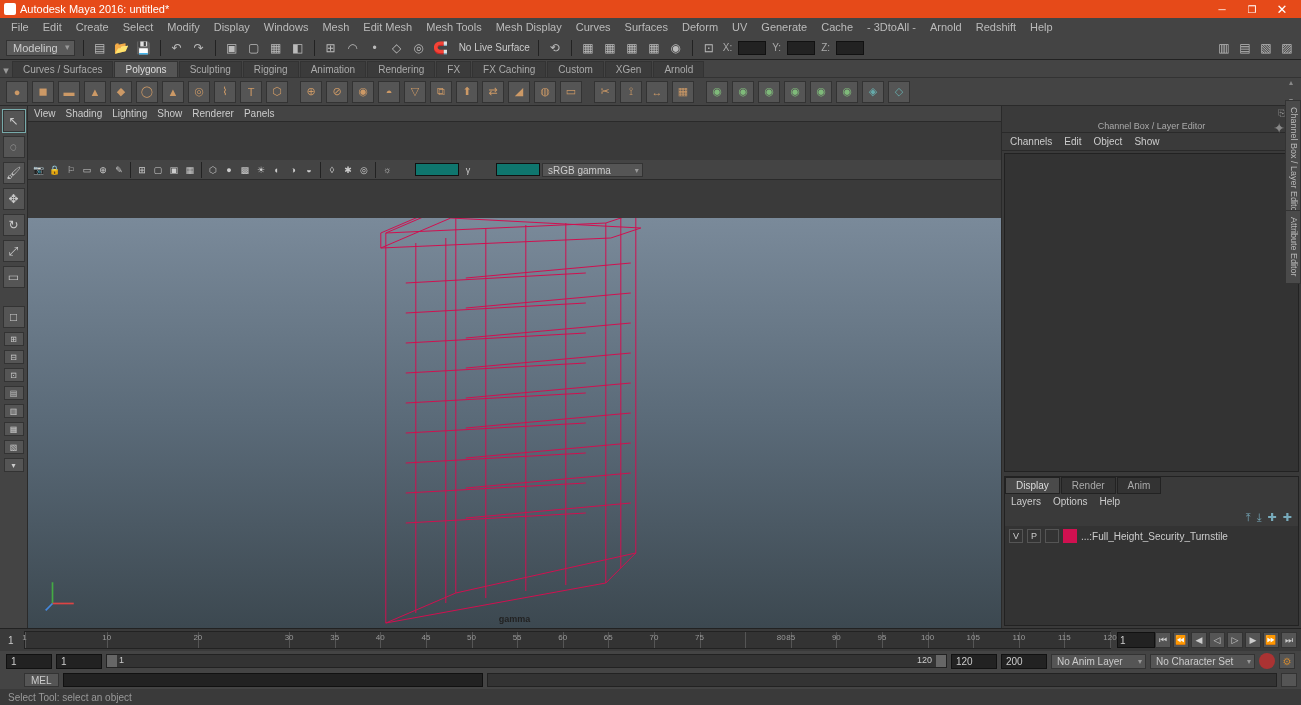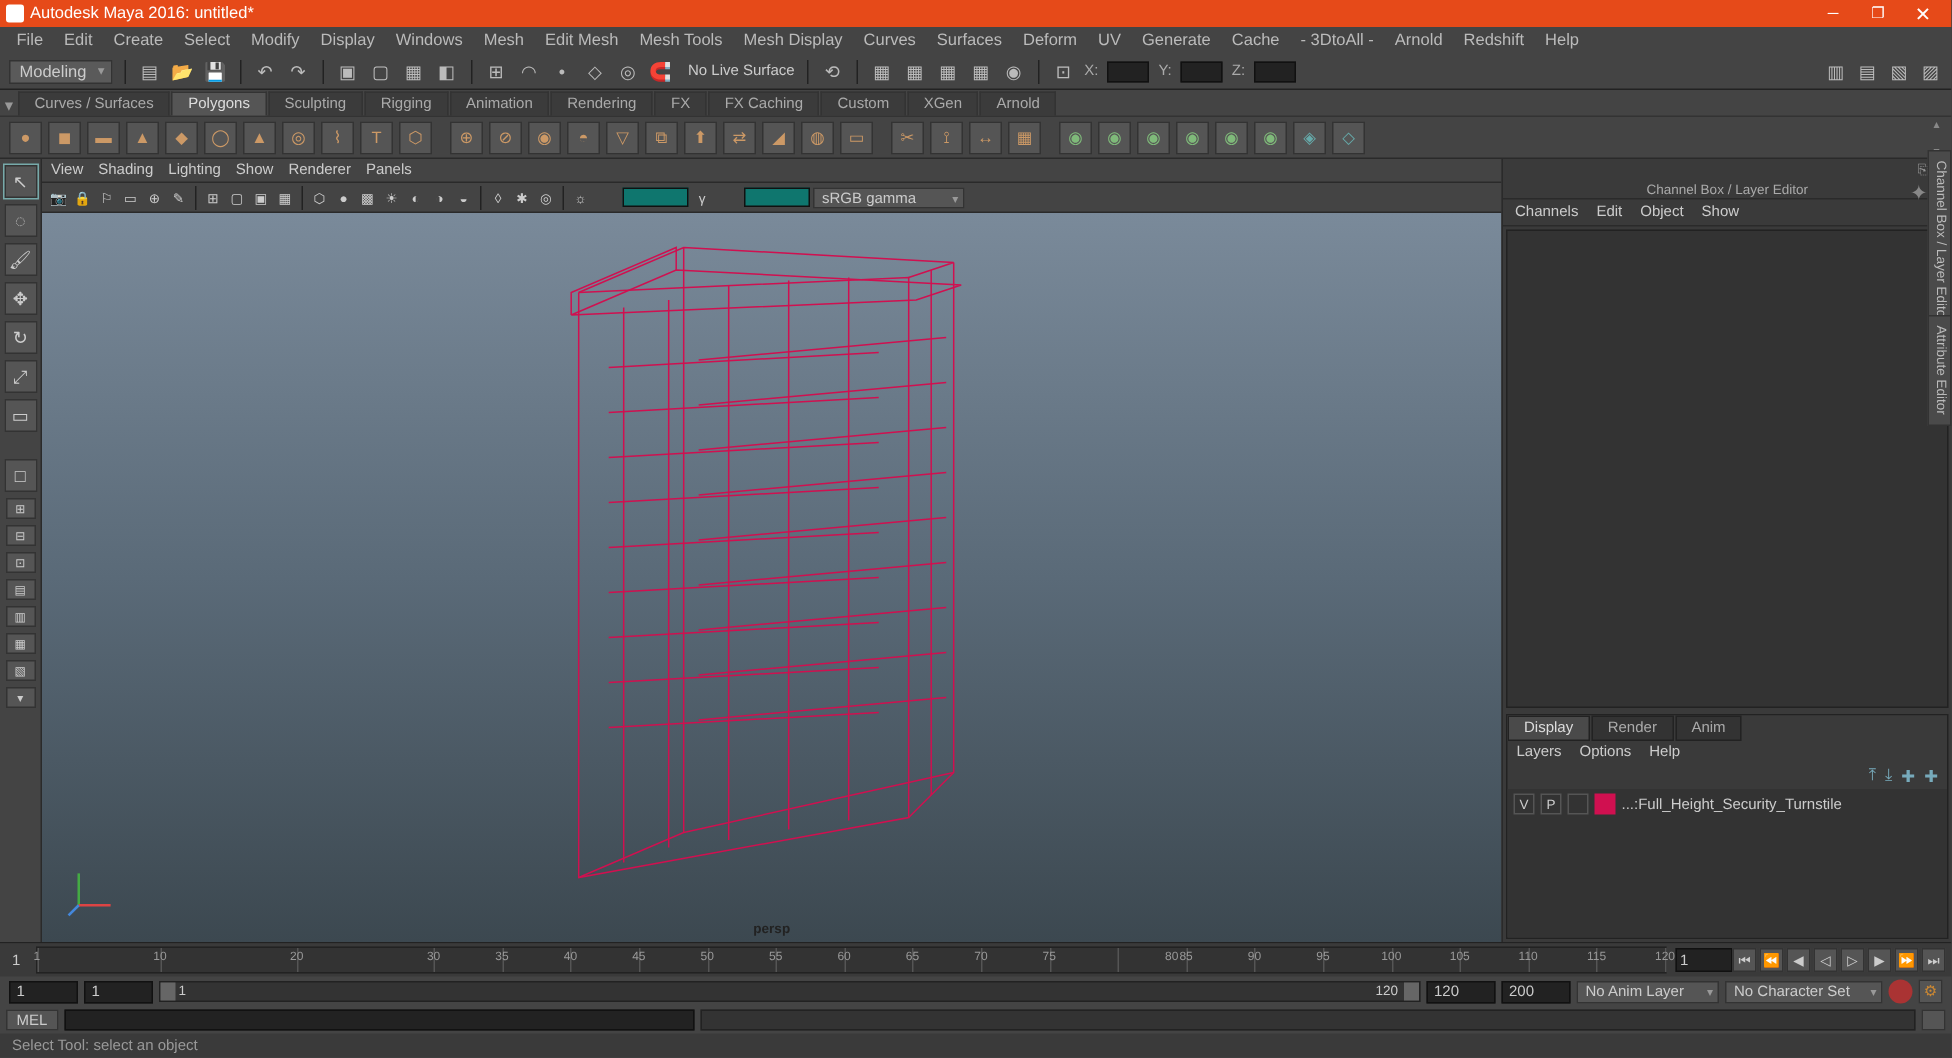--- a/index.html
+++ b/index.html
@@ -46,21 +46,21 @@
 .main { flex:1; display:flex; min-height:0;}
 
 
 .left-tools { width:28px; background:#444444; border-right:1px solid #2a2a2a; display:flex; flex-direction:column; align-items:center; padding-top:4px; gap:4px;}
 .left-tools .tool { width:22px; height:22px; background:#555; border:1px solid #333; cursor:pointer; display:flex; align-items:center; justify-content:center; font-size:12px; color:#ccc;}
 .left-tools .tool.highlight{outline:1px solid #7aa;}
 .left-tools .gap{height:10px;}
 .left-tools .mini{width:20px; height:14px; font-size:8px;}
 
 
-.center { flex:1; display:flex; flex-direction:column; background:#3a3a3a;}
+.center { flex:1; display:flex; flex-direction:column; background:#3a3a3a;gap:38px;}
 .panel-menu { height:16px; background:#444; display:flex; align-items:center; padding:0 6px; gap:10px; font-size:10px; color:#ccc; border-bottom:1px solid #2a2a2a;}
 .panel-menu span{cursor:pointer;}
 .panel-tools { height:20px; background:#444; display:flex; align-items:center; padding:0 4px; gap:2px; border-bottom:1px solid #2a2a2a;}
 .panel-tools .pt{ width:14px; height:14px; display:flex; align-items:center; justify-content:center; font-size:9px; color:#ccc; cursor:pointer;}
 .panel-tools .field{background:#0f766e; border:1px solid #111; width:34px; height:13px; color:#ccc; font-size:9px; padding:0 21px;margin-left:19px;}
 .panel-tools .dd{background:#555; border:1px solid #333; padding:0 31px 0 5px; font-size:10px; color:#ccc; position:relative; cursor:pointer; min-width:80px; height:14px; line-height:13px;}
 .panel-tools .dd::after{content:"▾"; position:absolute; right:3px; top:0; font-size:8px; color:#999;}
 
 
 .viewport { flex:1; position:relative; background: linear-gradient(to bottom, #7a8a9a 0%, #5a6a78 50%, #3c4850 100%); overflow:hidden;}
@@ -108,21 +108,21 @@
 .range-row .slider-track{flex:1; height:14px; background:#333; position:relative; border:1px solid #222;}
 .range-row .slider-thumb{position:absolute; left:0; top:0; bottom:0; width:10px; background:#666;}
 .range-row .slider-end{position:absolute; right:0; top:0; bottom:0; width:10px; background:#666;}
 .range-row .slider-endlabel{position:absolute; right:14px; top:0; font-size:9px; color:#ccc;}
 .range-row .dd{background:#555; border:1px solid #333; padding:0 14px 0 5px; font-size:10px; color:#ccc; position:relative; cursor:pointer; height:15px; line-height:14px;}
 .range-row .dd::after{content:"▾"; position:absolute; right:3px; top:0; font-size:8px; color:#999;}
 .range-row .key-btn{width:16px;height:16px; background:#a33; border-radius:50%; cursor:pointer;}
 .range-row .pref-btn{width:16px;height:16px; background:#555; border:1px solid #333; cursor:pointer; color:#cc8833; display:flex; align-items:center; justify-content:center; font-size:10px;}
 
 
-.cmd-line{height:18px; display:flex; align-items:center; background:#444; padding:0 4px; gap:4px;}
+.cmd-line{height:18px; display:flex; align-items:center; background:#444; padding:0 4px; gap:4px;margin-left:20px;}
 .cmd-line .lang{background:#555; border:1px solid #333; padding:0 6px; font-size:10px; color:#ccc; height:14px; line-height:13px;}
 .cmd-line .input{background:#222; border:1px solid #111; height:14px; flex:0 0 420px;}
 .cmd-line .output{background:#333; border:1px solid #222; flex:1; height:14px;}
 .cmd-line .script-btn{width:16px; height:14px; background:#555; border:1px solid #333; cursor:pointer;}
 
 
 .help-line{height:16px; background:#3a3a3a; color:#999; font-size:10px; padding:0 8px; display:flex; align-items:center;}
 </style>
 </head>
 <body>
@@ -368,21 +368,21 @@
           <line x1="130" y1="295" x2="295" y2="280"></line>
           <line x1="130" y1="325" x2="295" y2="310"></line>
         </g>
       </svg>
       <svg class="axis" viewBox="0 0 40 40">
         <line x1="10" y1="30" x2="10" y2="5" stroke="#4a4" stroke-width="2"></line>
         <line x1="10" y1="30" x2="35" y2="30" stroke="#d44" stroke-width="2"></line>
         <line x1="10" y1="30" x2="2" y2="38" stroke="#48d" stroke-width="2"></line>
       </svg>
 
-      <div class="cam-label">persp</div>
+      <div class="cam-label">gamma</div>
     </div>
   </div>
 
   <div class="right-panel" style="position:relative;">
     <div class="pin-row">
       <span>⎘</span>
       <span>✕</span>
     </div>
     <div class="panel-title">Channel Box / Layer Editor</div>
     <span class="compass">✦</span>

